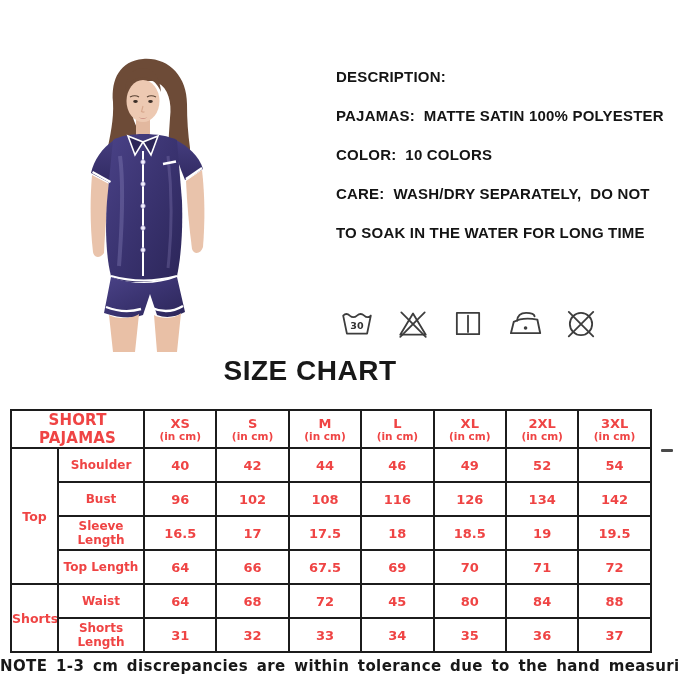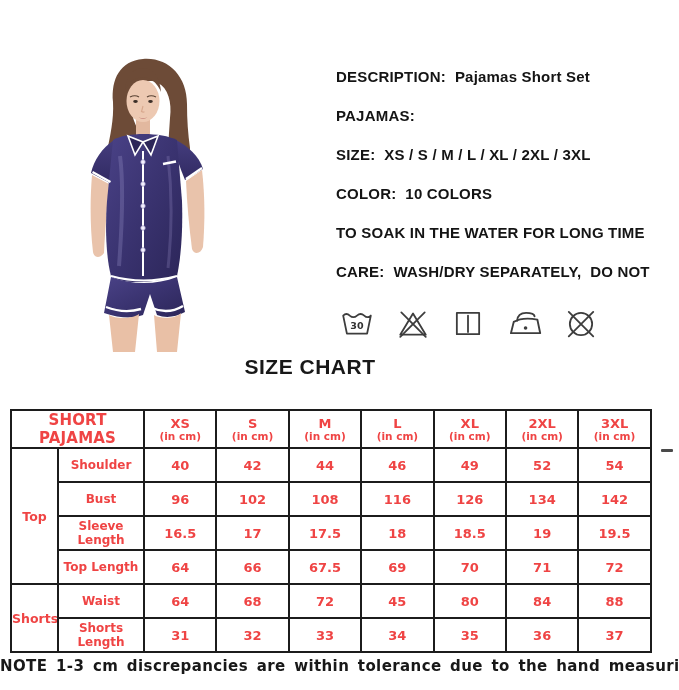--- a/index.html
+++ b/index.html
@@ -32,21 +32,21 @@
     position:absolute;left:340px;top:302px;width:258px;height:42px;
     display:flex;justify-content:space-between;align-items:center;
   }
   .care-row svg{display:block;}
   .care-stroke{stroke:#3d3d3d;stroke-width:1.7;fill:none;stroke-linecap:round;stroke-linejoin:round;}
   .care-num{font-family:"DejaVu Sans",sans-serif;font-size:9px;font-weight:bold;fill:#333;}
   
   .chart-heading{
     position:absolute;top:355px;left:0;width:620px;
     text-align:center;
-    font-size:21px;font-weight:bold;letter-spacing:.5px;color:#181818;
+    font-size:28px;font-weight:bold;letter-spacing:.5px;color:#181818;
     font-family:"Liberation Sans",sans-serif;
   }
   
   table.size-chart{
     position:absolute;left:10px;top:409px;
     width:640px;border-collapse:collapse;table-layout:fixed;
     font-family:"DejaVu Sans",sans-serif;color:#ef4444;
   }
   table.size-chart th,table.size-chart td{
     border:2px solid #1c1c1c;text-align:center;vertical-align:middle;
@@ -146,39 +146,35 @@
       <path d="M72 252 Q88 259 103 250" stroke="#ffffff" stroke-width="2.4" fill="none"></path>
 
       <path d="M29 259 C36 263 52 263 59 258 L55 296 L33 296 Z" fill="#e9c0a6"></path>
       <path d="M74 259 C80 263 95 263 101 257 L97 296 L77 296 Z" fill="#e9c0a6"></path>
     </svg>
   </div>
 
   <div class="desc">
     <div class="desc-line">
       <span class="desc-label">DESCRIPTION:</span>
-      <span class="desc-value">Pajamas Short Set</span>
     </div>
     <div class="desc-line">
       <span class="desc-label">PAJAMAS:</span>
-    </div>
-    <div class="desc-line">
-      <span class="desc-label">SIZE:</span>
-      <span class="desc-value">XS / S / M / L / XL / 2XL / 3XL</span>
+      <span class="desc-value">MATTE SATIN 100% POLYESTER</span>
     </div>
     <div class="desc-line">
       <span class="desc-label">COLOR:</span>
       <span class="desc-value">10 COLORS</span>
     </div>
     <div class="desc-line">
-      <span class="desc-value">TO SOAK IN THE WATER FOR LONG TIME</span>
-    </div>
-    <div class="desc-line">
       <span class="desc-label">CARE:</span>
       <span class="desc-value">WASH/DRY SEPARATELY,&nbsp; DO NOT</span>
+    </div>
+    <div class="desc-line">
+      <span class="desc-value">TO SOAK IN THE WATER FOR LONG TIME</span>
     </div>
   </div>
 
   <div class="care-row">
     <svg width="34" height="38" viewBox="0 0 32 32">
       <path class="care-stroke" d="M3 9 Q6 6 9.2 9 Q12.6 12 16 9 Q19.4 6 22.8 9 Q26 12 29 9 L25.5 26 L6.5 26 Z"></path>
       <text x="16" y="21.5" text-anchor="middle" class="care-num">30</text>
     </svg>
     <svg width="34" height="38" viewBox="0 0 32 32">
       <path class="care-stroke" d="M16 7 L4 27 L28 27 Z"></path>

